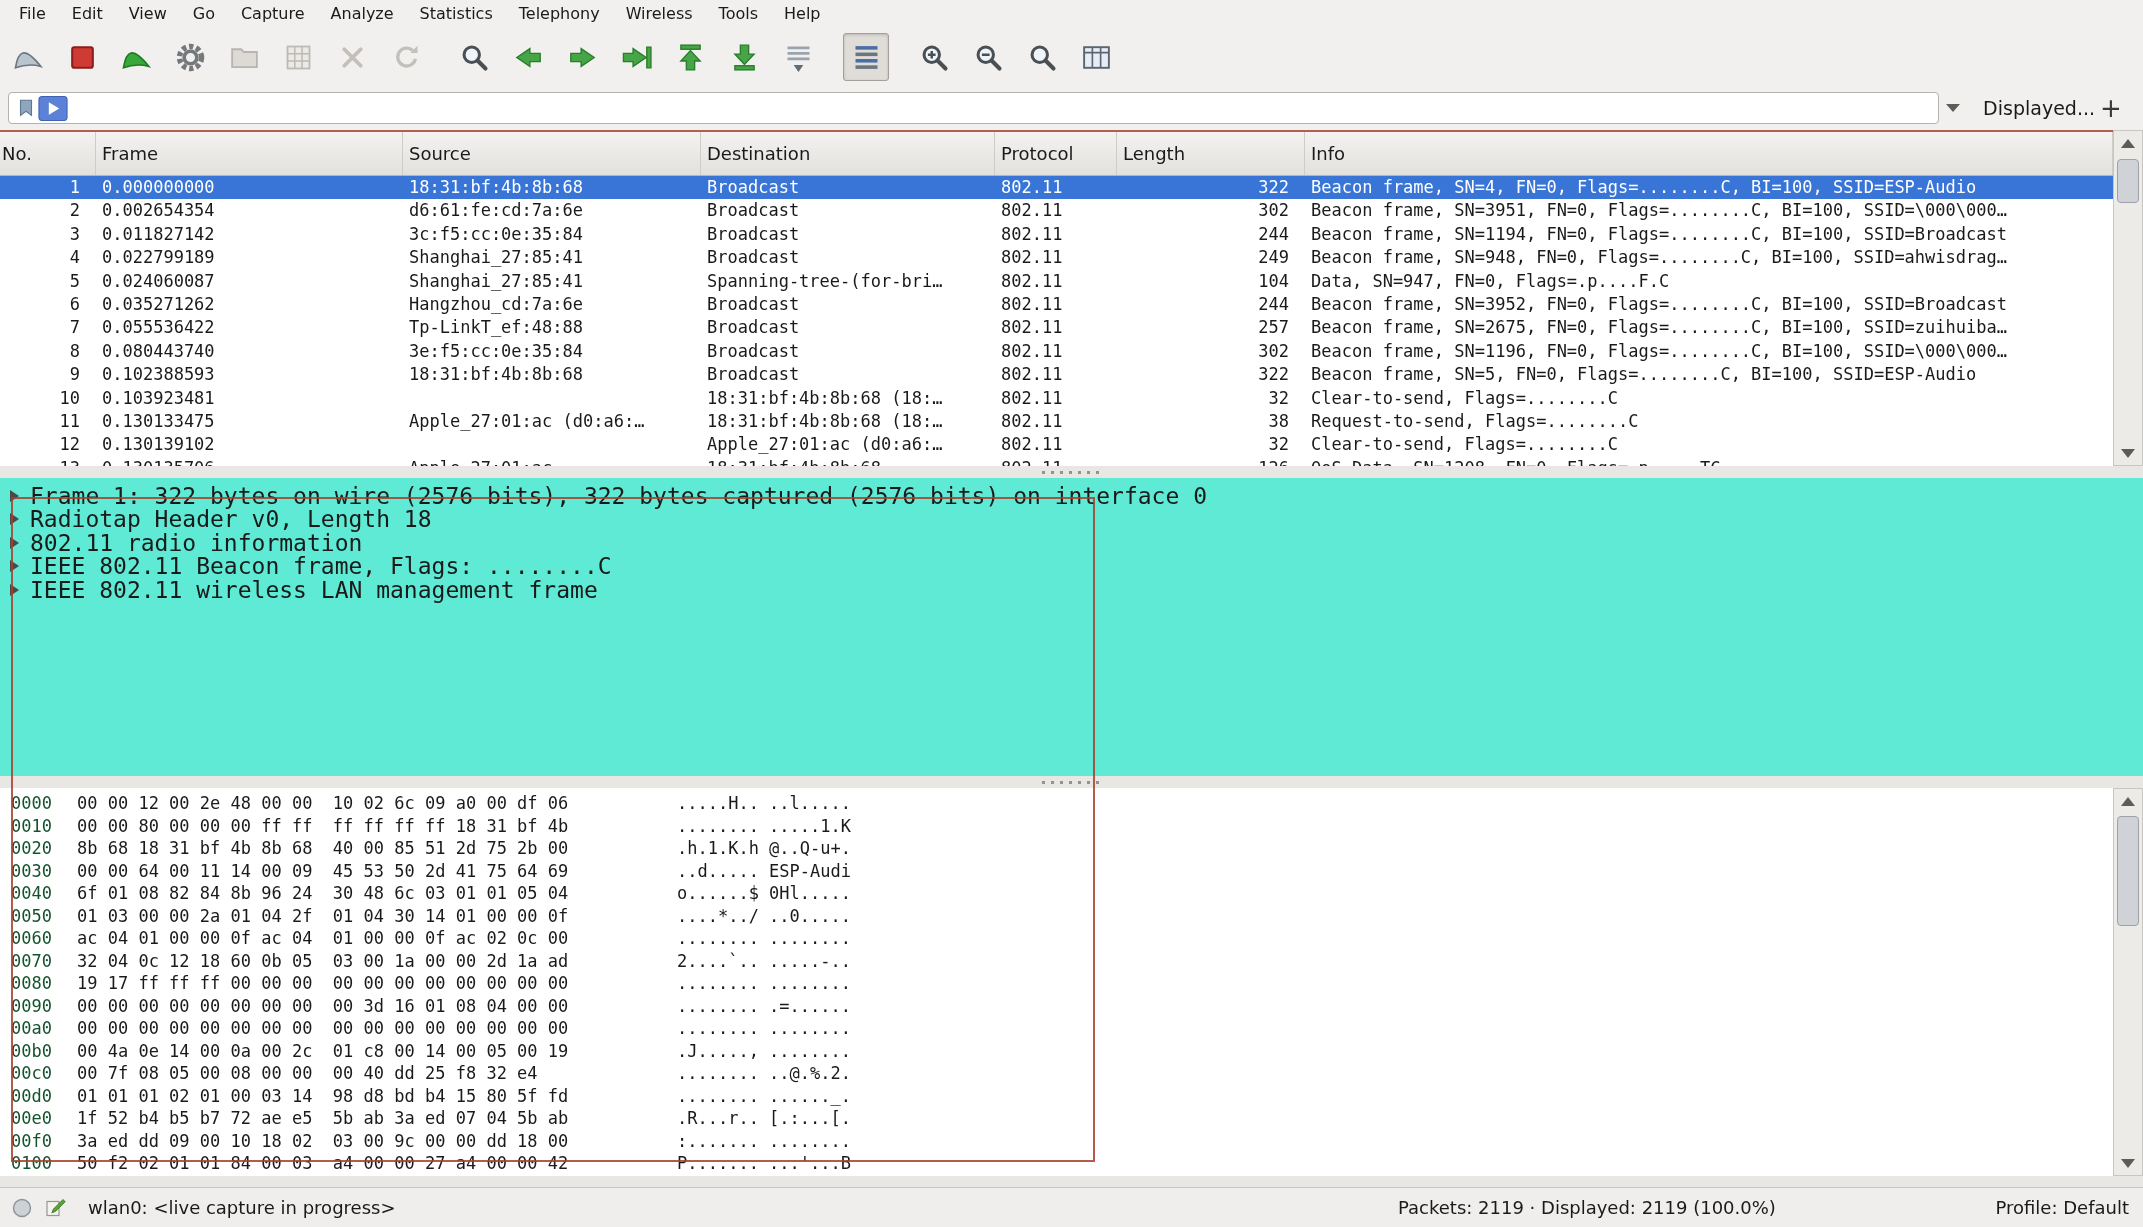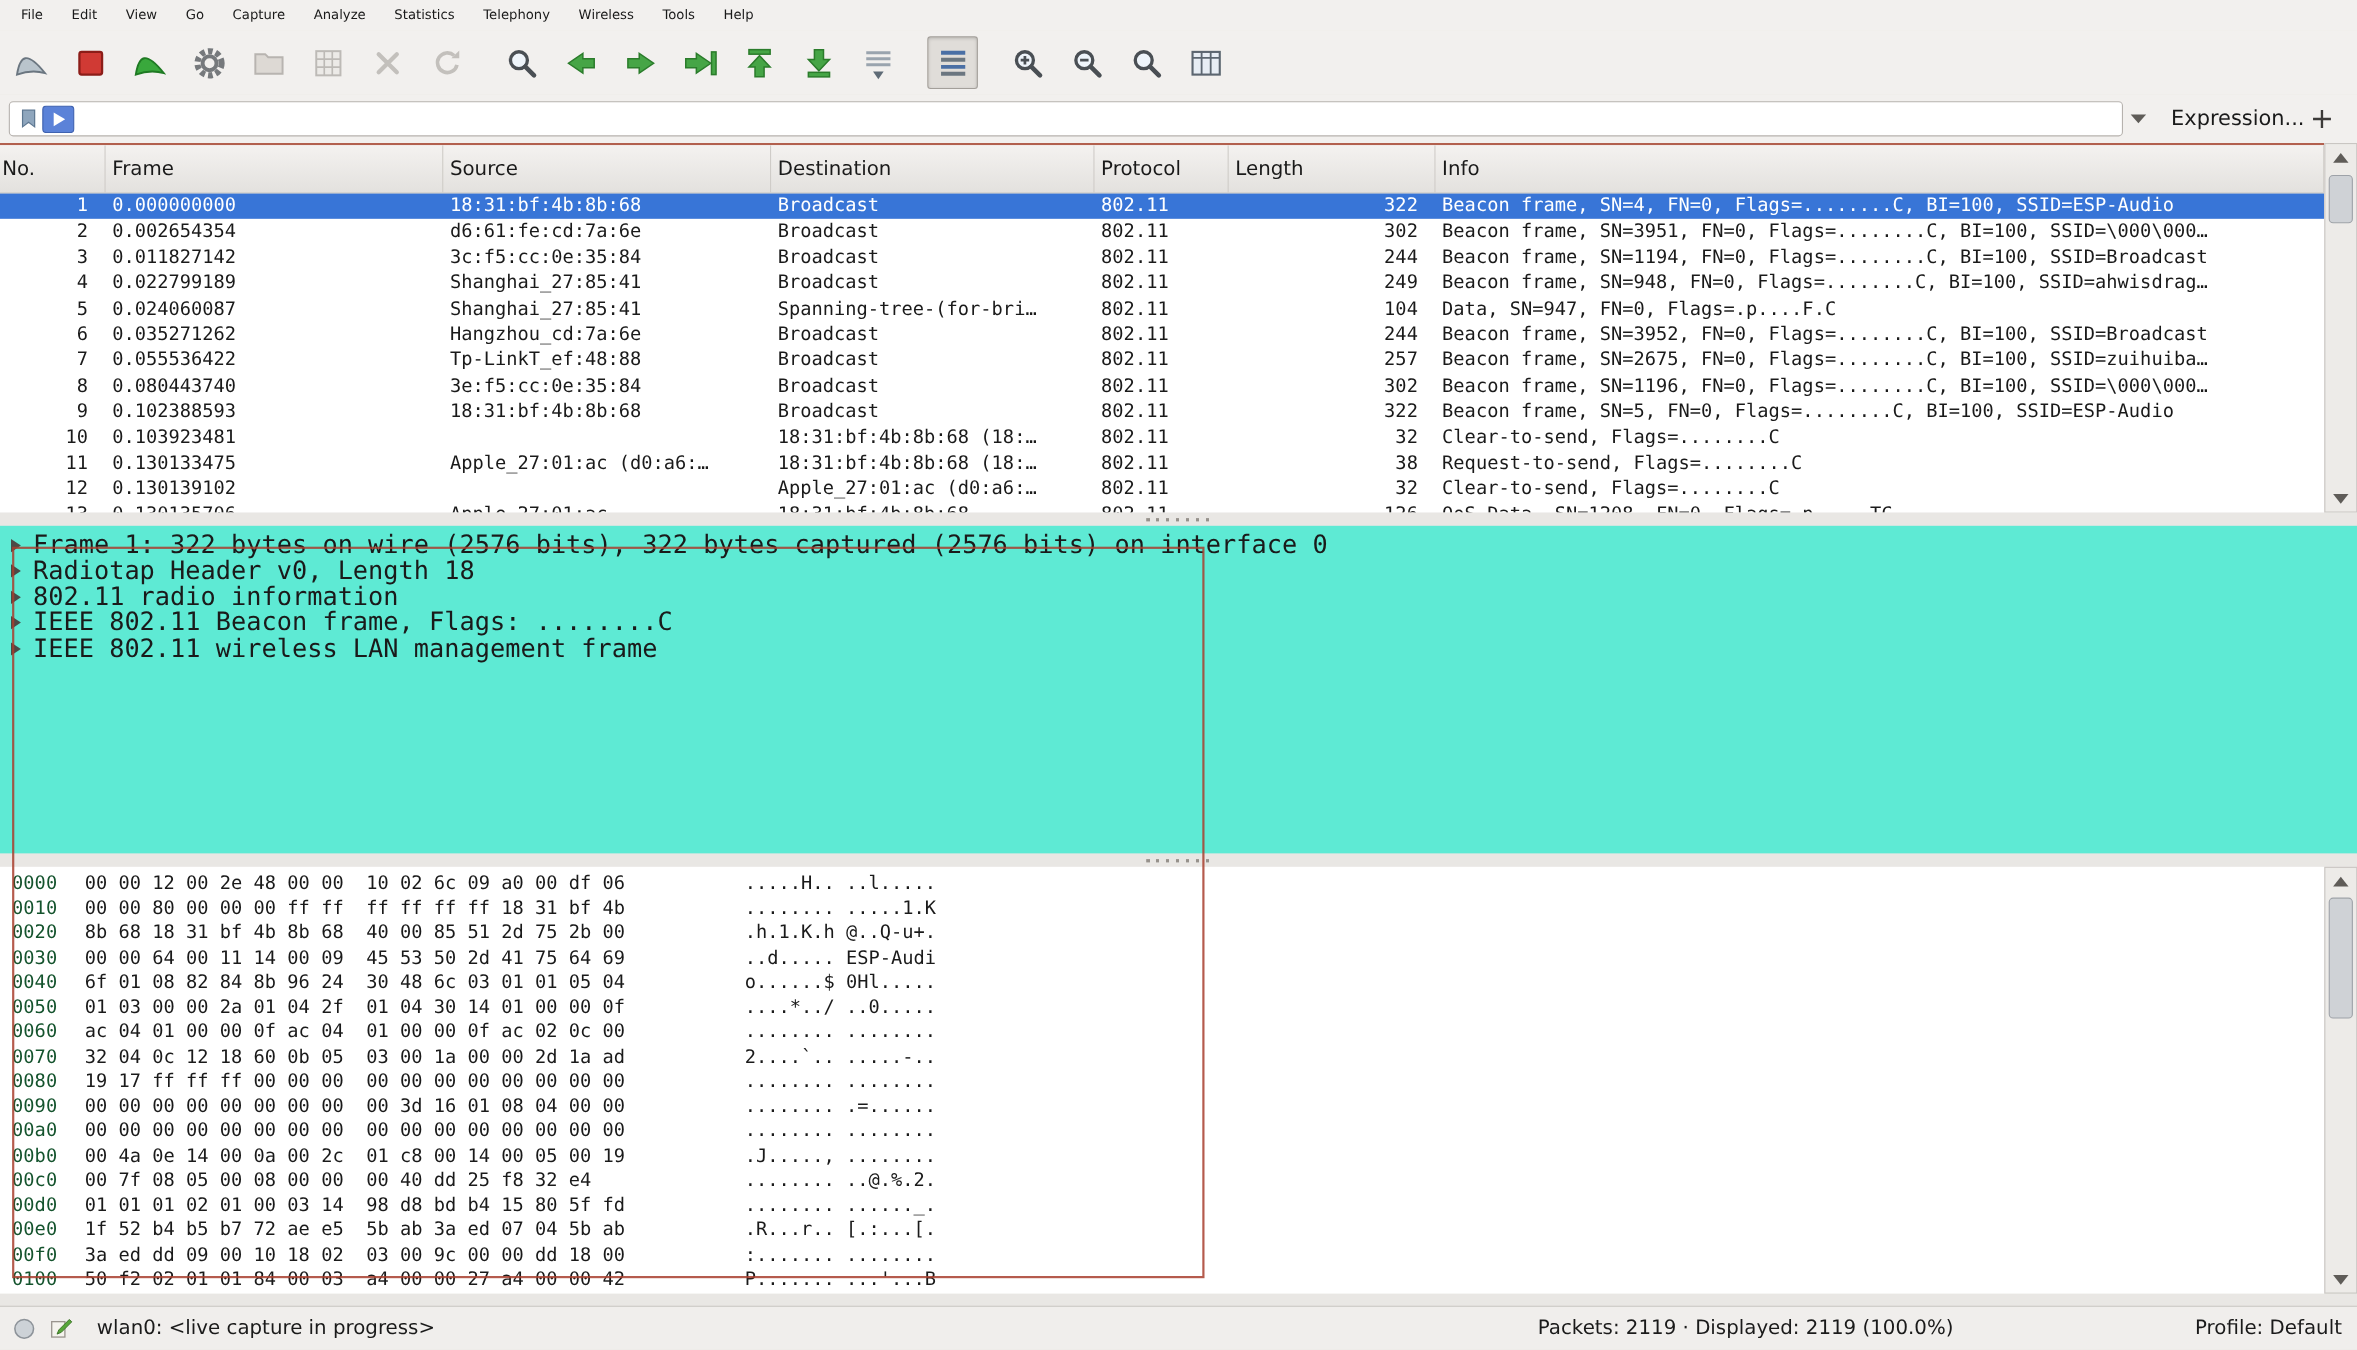--- a/index.html
+++ b/index.html
@@ -1,20 +1,20 @@
 <!DOCTYPE html>
 <html><head>
 <meta charset="utf-8">
 <style>
   * { margin:0; padding:0; box-sizing:border-box; }
   html,body { width:2143px; height:1227px; }
   body { position:relative; background:#e9e7e4; font-family:"DejaVu Sans","Liberation Sans",sans-serif; color:#1a1a1a; overflow:hidden; }
 
   
-  .menu-bar { position:absolute; top:0; left:0; right:0; height:28px; background:#f2f0ee; display:flex; align-items:center; padding-left:6px; font-size:12px; }
+  .menu-bar { position:absolute; top:0; left:0; right:0; height:28px; background:#f2f0ee; display:flex; align-items:center; padding-left:6px; font-size:16px; }
   .menu-item { padding:1px 13px 3px; cursor:default; white-space:nowrap; }
 
   
   .toolbar { position:absolute; top:28px; left:0; right:0; height:58px; background:#f2f0ee; display:flex; align-items:center; padding-left:5px; }
   .tool-btn { width:46px; height:48px; display:flex; align-items:center; justify-content:center; margin-right:8px; border:1px solid transparent; border-radius:3px; flex:0 0 auto; }
   .tool-btn svg { width:33px; height:33px; display:block; }
   .tool-btn.pressed { background:#e0ddd9; border-color:#a39f9a; box-shadow:inset 0 1px 3px rgba(0,0,0,.18); }
   .tool-sep { width:14px; flex:0 0 auto; }
 
   
@@ -222,21 +222,21 @@
     <span class="filter-apply">
         <svg width="30" height="25" viewBox="0 0 28 24">
           <rect x="0.5" y="0.5" width="27" height="23" rx="3" fill="#5b82d8" stroke="#3f62b0"></rect>
           <path d="M10 6 L20 12 L10 18 Z" fill="#ffffff"></path>
         </svg>
       </span>
   </div>
   <span class="filter-caret">
       <span class="tri-down-sm"></span>
     </span>
-  <span class="filter-expression">Expression...</span>
+  <span class="filter-expression">Displayed...</span>
   <span class="filter-add">+</span>
 </div>
 
 <div class="packet-list">
   <div class="pl-header">
     <div class="hc hc-no">No.</div>
     <div class="hc">Frame</div>
     <div class="hc">Source</div>
     <div class="hc">Destination</div>
     <div class="hc">Protocol</div>

